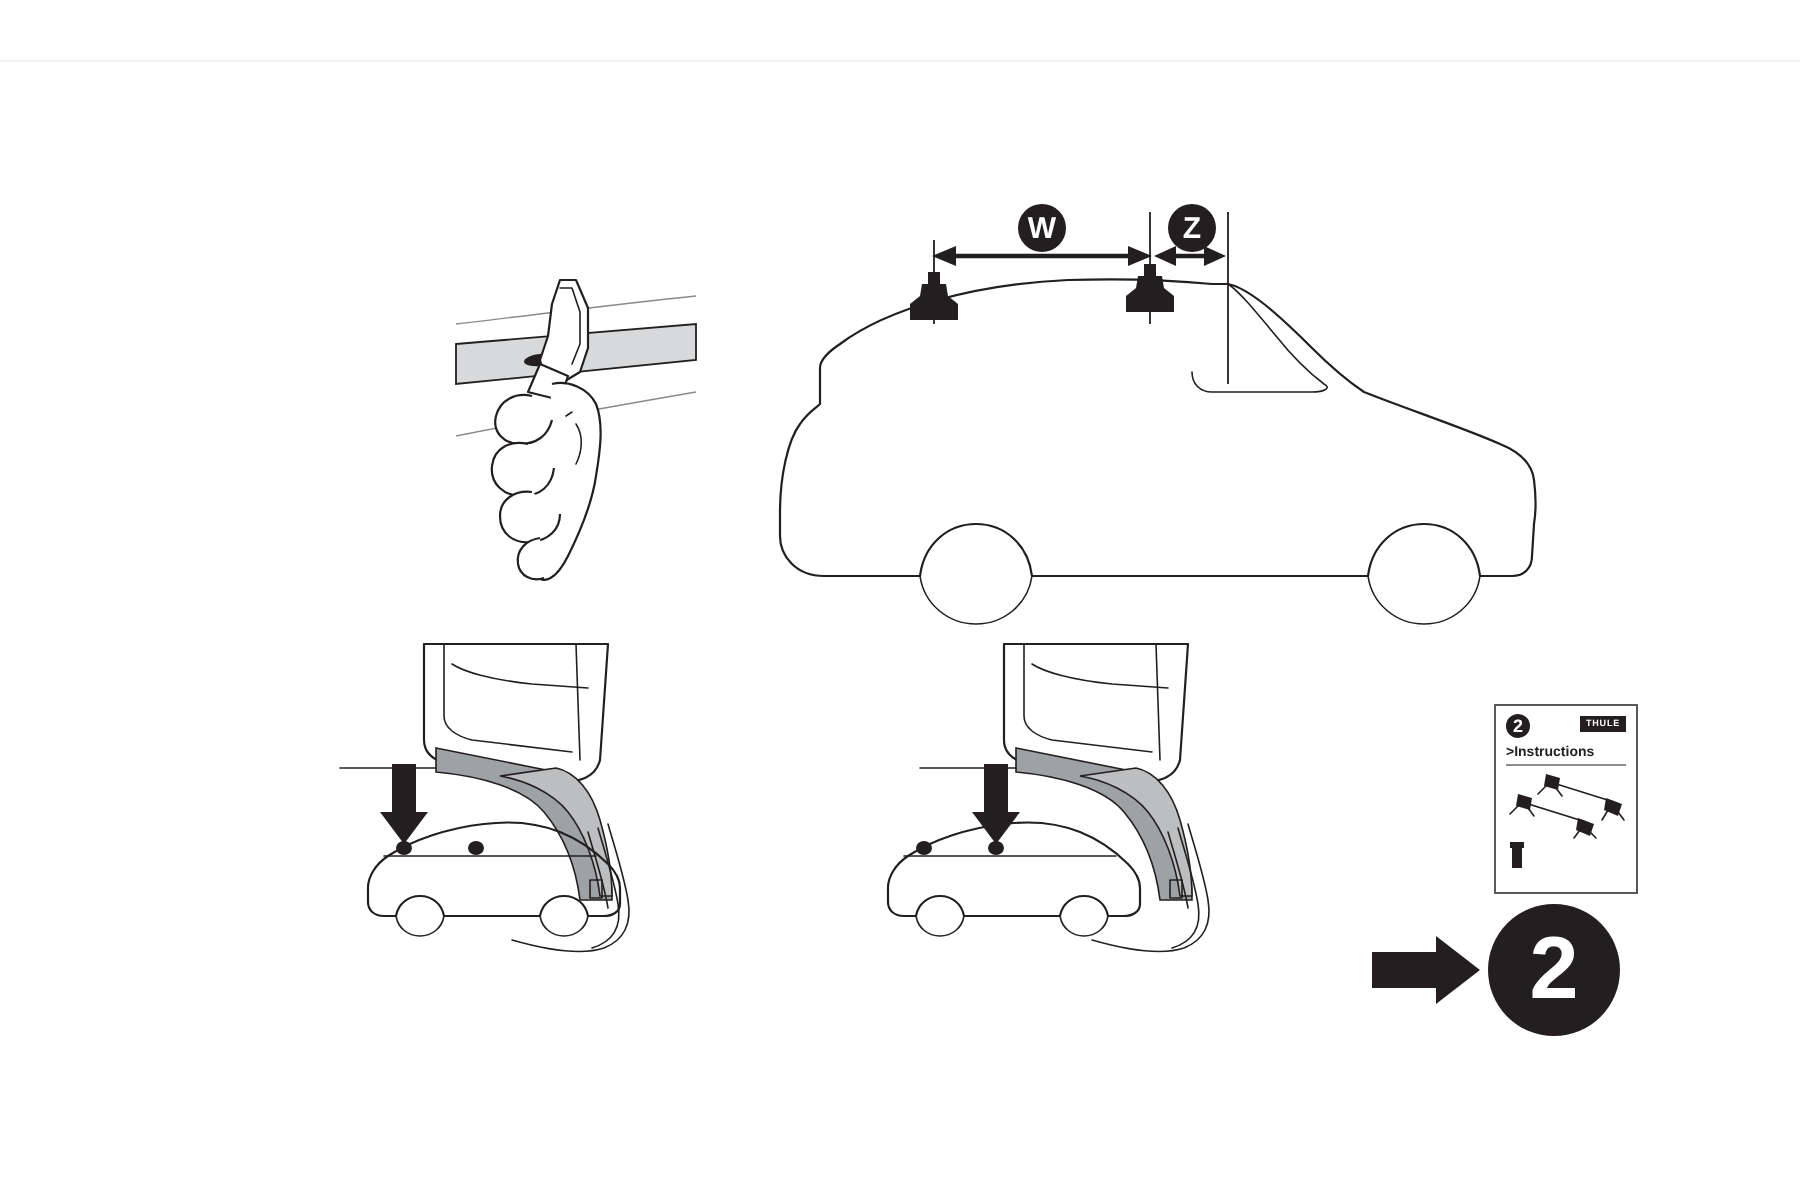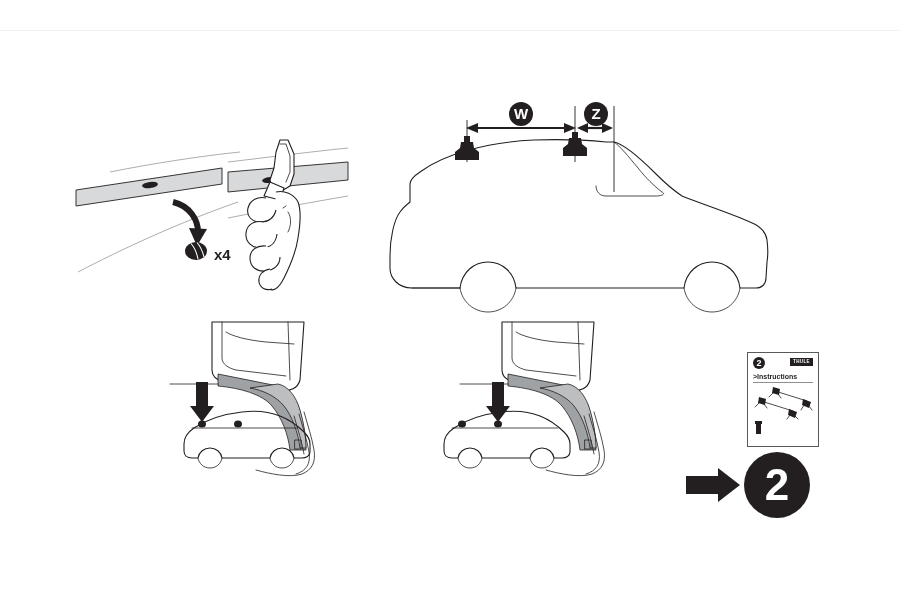--- a/index.html
+++ b/index.html
@@ -124,46 +124,20 @@
     text-align: center;
   }
 </style>
 </head>
 <body>
 
 <div id="page">
 
   <div class="top-rule"></div>
 
-  <div class="abs" style="left:70px; top:150px;">
-    <svg width="170" height="130" viewBox="0 0 170 130">
-
-      <path class="ln-hair" d="M8,122 C50,100 110,72 168,52"></path>
-      <path class="ln-hair" d="M40,22 C80,14 130,6 170,2"></path>
-
-      <g>
-        <path class="gry" d="M6,40 L152,18 L152,34 L6,56 Z"></path>
-      </g>
-
-      <ellipse class="blk" cx="80" cy="35" rx="8" ry="3.1" transform="rotate(-8 80 35)"></ellipse>
-
-      <g>
-        <path class="nofill" d="M103,52 C120,56 128,70 128,82" stroke="#231f20" stroke-width="6" fill="none" stroke-linecap="butt"></path>
-        <polygon class="blk" points="119,78 137,79 127,96"></polygon>
-      </g>
-
-      <g transform="translate(126,101)">
-        <ellipse class="blk" cx="0" cy="0" rx="11" ry="9"></ellipse>
-        <path class="nofill" stroke="#ffffff" stroke-width="1.1" d="M-5,-7.5 C-1,-3 1,3 2,8"></path>
-        <path class="nofill" stroke="#ffffff" stroke-width="1.1" d="M1,-8.5 C5,-4 7,2 8,6"></path>
-      </g>
-
-      <text class="qty-txt" x="144" y="110">x4</text>
-    </svg>
-  </div>
 
   <div class="abs" style="left:228px; top:140px;">
     <svg width="120" height="155" viewBox="0 0 120 155">
 
       <path class="ln-hair" d="M0,78 C40,70 85,62 120,56"></path>
       <path class="ln-hair" d="M0,22 C35,18 80,12 120,8"></path>
 
       <path class="gry" d="M0,32 L120,22 L120,40 L0,52 Z"></path>
 
       <ellipse class="blk" cx="42" cy="40" rx="8" ry="3" transform="rotate(-6 42 40)"></ellipse>

